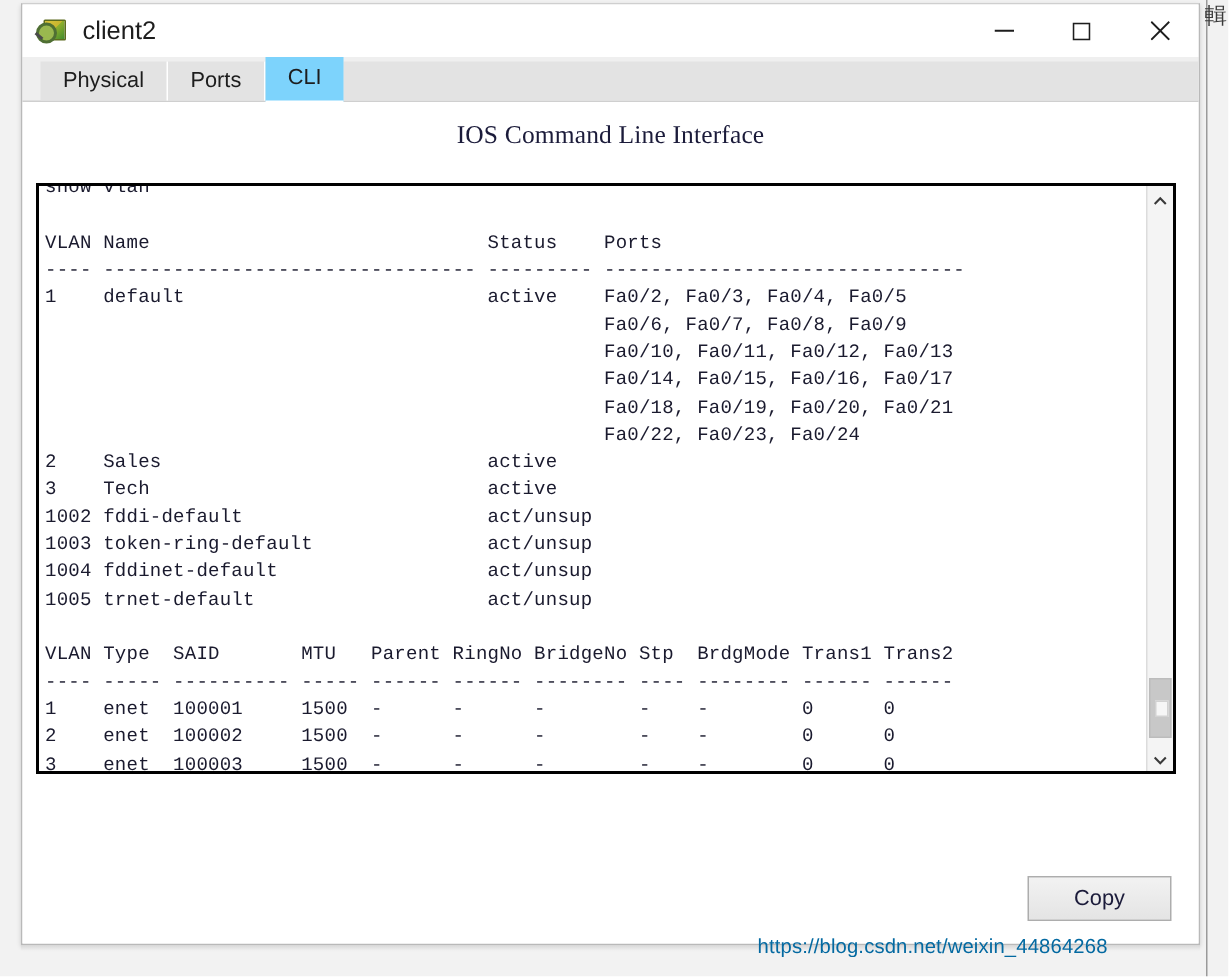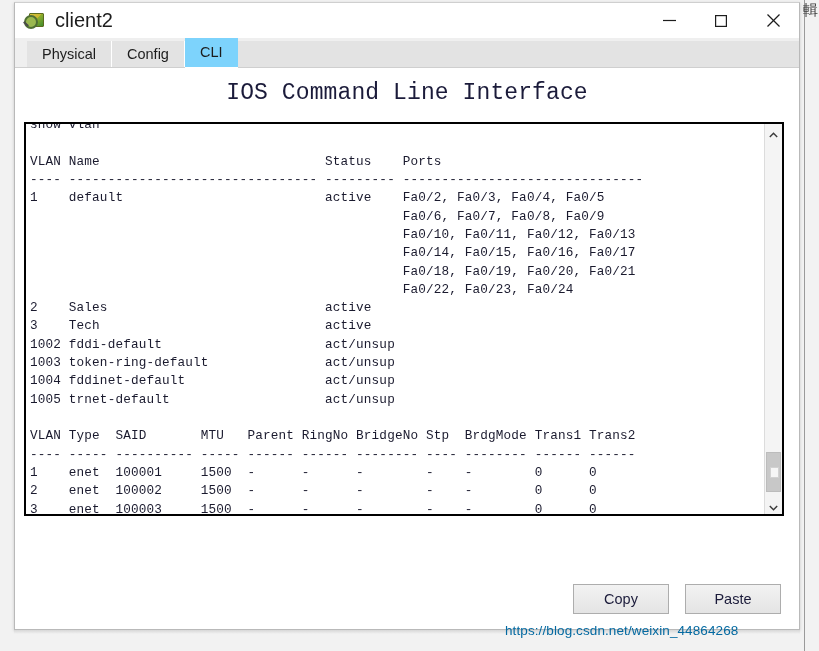--- a/index.html
+++ b/index.html
@@ -86,21 +86,21 @@
   }
   #window-icon .pt-handle {
     position: absolute;
     left: -1px; top: 11px;
     width: 6px; height: 2px;
     background: #4a4a4a;
     transform: rotate(40deg);
   }
   #window-title {
     margin-left: 11px;
-    font-size: 20px;
+    font-size: 17px;
     color: #1d1d1d;
     font-family: "Liberation Sans", sans-serif;
     white-space: nowrap;
   }
   #window-controls {
     margin-left: auto;
     display: flex;
     height: 35px;
   }
   .win-btn {
@@ -153,24 +153,24 @@
 
   
   #dialog-body {
     position: relative;
     height: 561px;
     background: #ffffff;
     box-sizing: border-box;
   }
   #cli-heading {
     text-align: center;
-    font-size: 23px;
+    font-size: 17px;
     color: #1b1b3a;
     padding-top: 12px;
-    font-family: Liberation Mono, monospace;
+    font-family: Liberation Serif, serif;
     letter-spacing: 0.1px;
   }
 
   
   #terminal-frame {
     position: absolute;
     left: 9px;
     top: 54px;
     width: 760px;
     height: 394px;
@@ -317,21 +317,21 @@
             <line x1="0.5" y1="0.5" x2="12.5" y2="12.5" stroke="#1d1d1d" stroke-width="1.2"></line>
             <line x1="12.5" y1="0.5" x2="0.5" y2="12.5" stroke="#1d1d1d" stroke-width="1.2"></line>
           </svg>
         </span>
       </div>
     </div>
   </div>
 
   <div id="tab-strip">
     <div class="tab">Physical</div>
-    <div class="tab">Config</div>
+    <div class="tab">Ports</div>
     <div class="tab active">CLI</div>
     <div id="tab-filler"></div>
   </div>
 
   <div id="dialog-body">
 
     <div id="cli-heading">IOS Command Line Interface</div>
 
     <div id="terminal-frame">
       <div id="terminal-text">
@@ -377,20 +377,19 @@
             <svg width="9" height="6" viewBox="0 0 9 6">
               <polyline points="0.8,1 4.5,4.8 8.2,1" fill="none" stroke="#3a3a3a" stroke-width="1.4"></polyline>
             </svg>
           </span>
         </div>
       </div>
     </div>
 
     <div id="button-row">
       <div class="dlg-button">Copy</div>
-      <div class="dlg-button">Paste</div>
     </div>
 
   </div>
 </div>
 
 <div id="bottom-shadow"></div>
 <div id="watermark">https://blog.csdn.net/weixin_44864268</div>
 
 </body></html>

